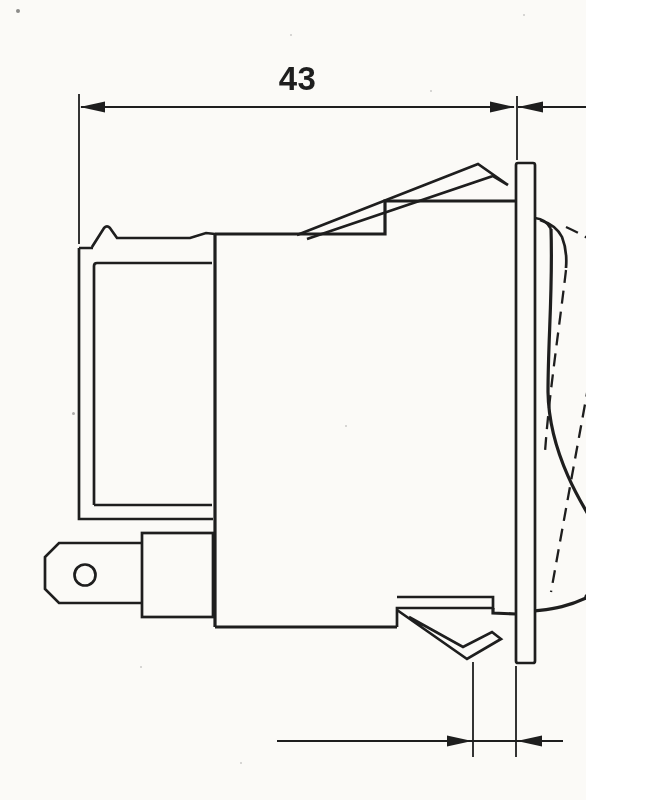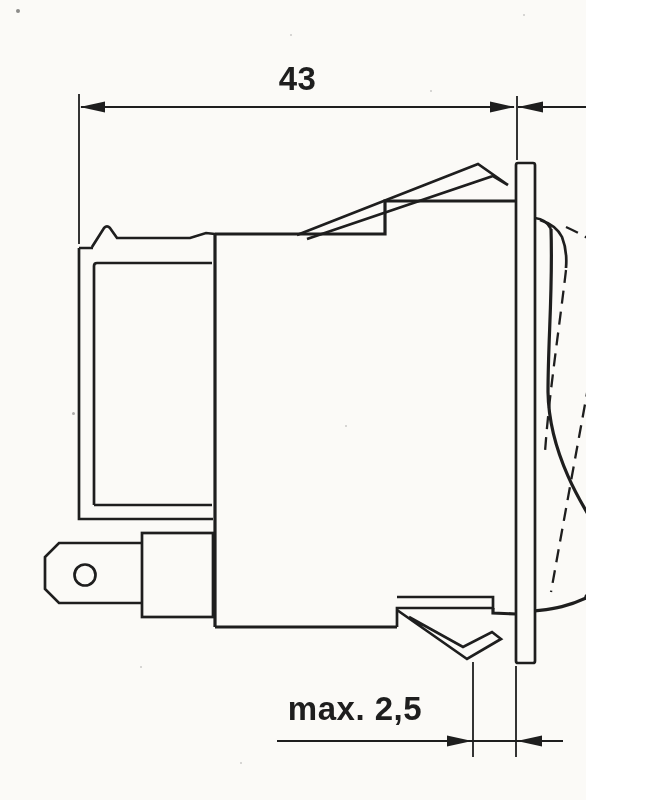--- a/index.html
+++ b/index.html
@@ -97,21 +97,20 @@
     <g>
       <path class="s dash" d="M566,227 Q590,238 608,252 L622,255"></path>
       <path class="s dash" d="M611,260 C596,345 571,480 551,592"></path>
       <path class="s dash" d="M566,270 C559,330 549,395 545,452"></path>
     </g>
   </svg>
 
   <div class="dim-label" style="left:250px; top:62px; width:95px;">43</div>
 
 
-  <div class="dim-label" style="left:262px; top:692px; width:186px;">max. 2,5</div>
 
   <div>
     <div class="speck" style="left:16px;  top:9px;   width:4px; height:4px; background:rgba(30,30,30,.5);"></div>
     <div class="speck" style="left:290px; top:34px;  width:2px; height:2px;"></div>
     <div class="speck" style="left:523px; top:14px;  width:2px; height:2px;"></div>
     <div class="speck" style="left:646px; top:95px;  width:2px; height:2px;"></div>
     <div class="speck" style="left:72px;  top:412px; width:3px; height:3px; background:rgba(30,30,30,.35);"></div>
     <div class="speck" style="left:140px; top:666px; width:2px; height:2px;"></div>
     <div class="speck" style="left:600px; top:680px; width:2px; height:2px;"></div>
     <div class="speck" style="left:345px; top:425px; width:2px; height:2px;"></div>

